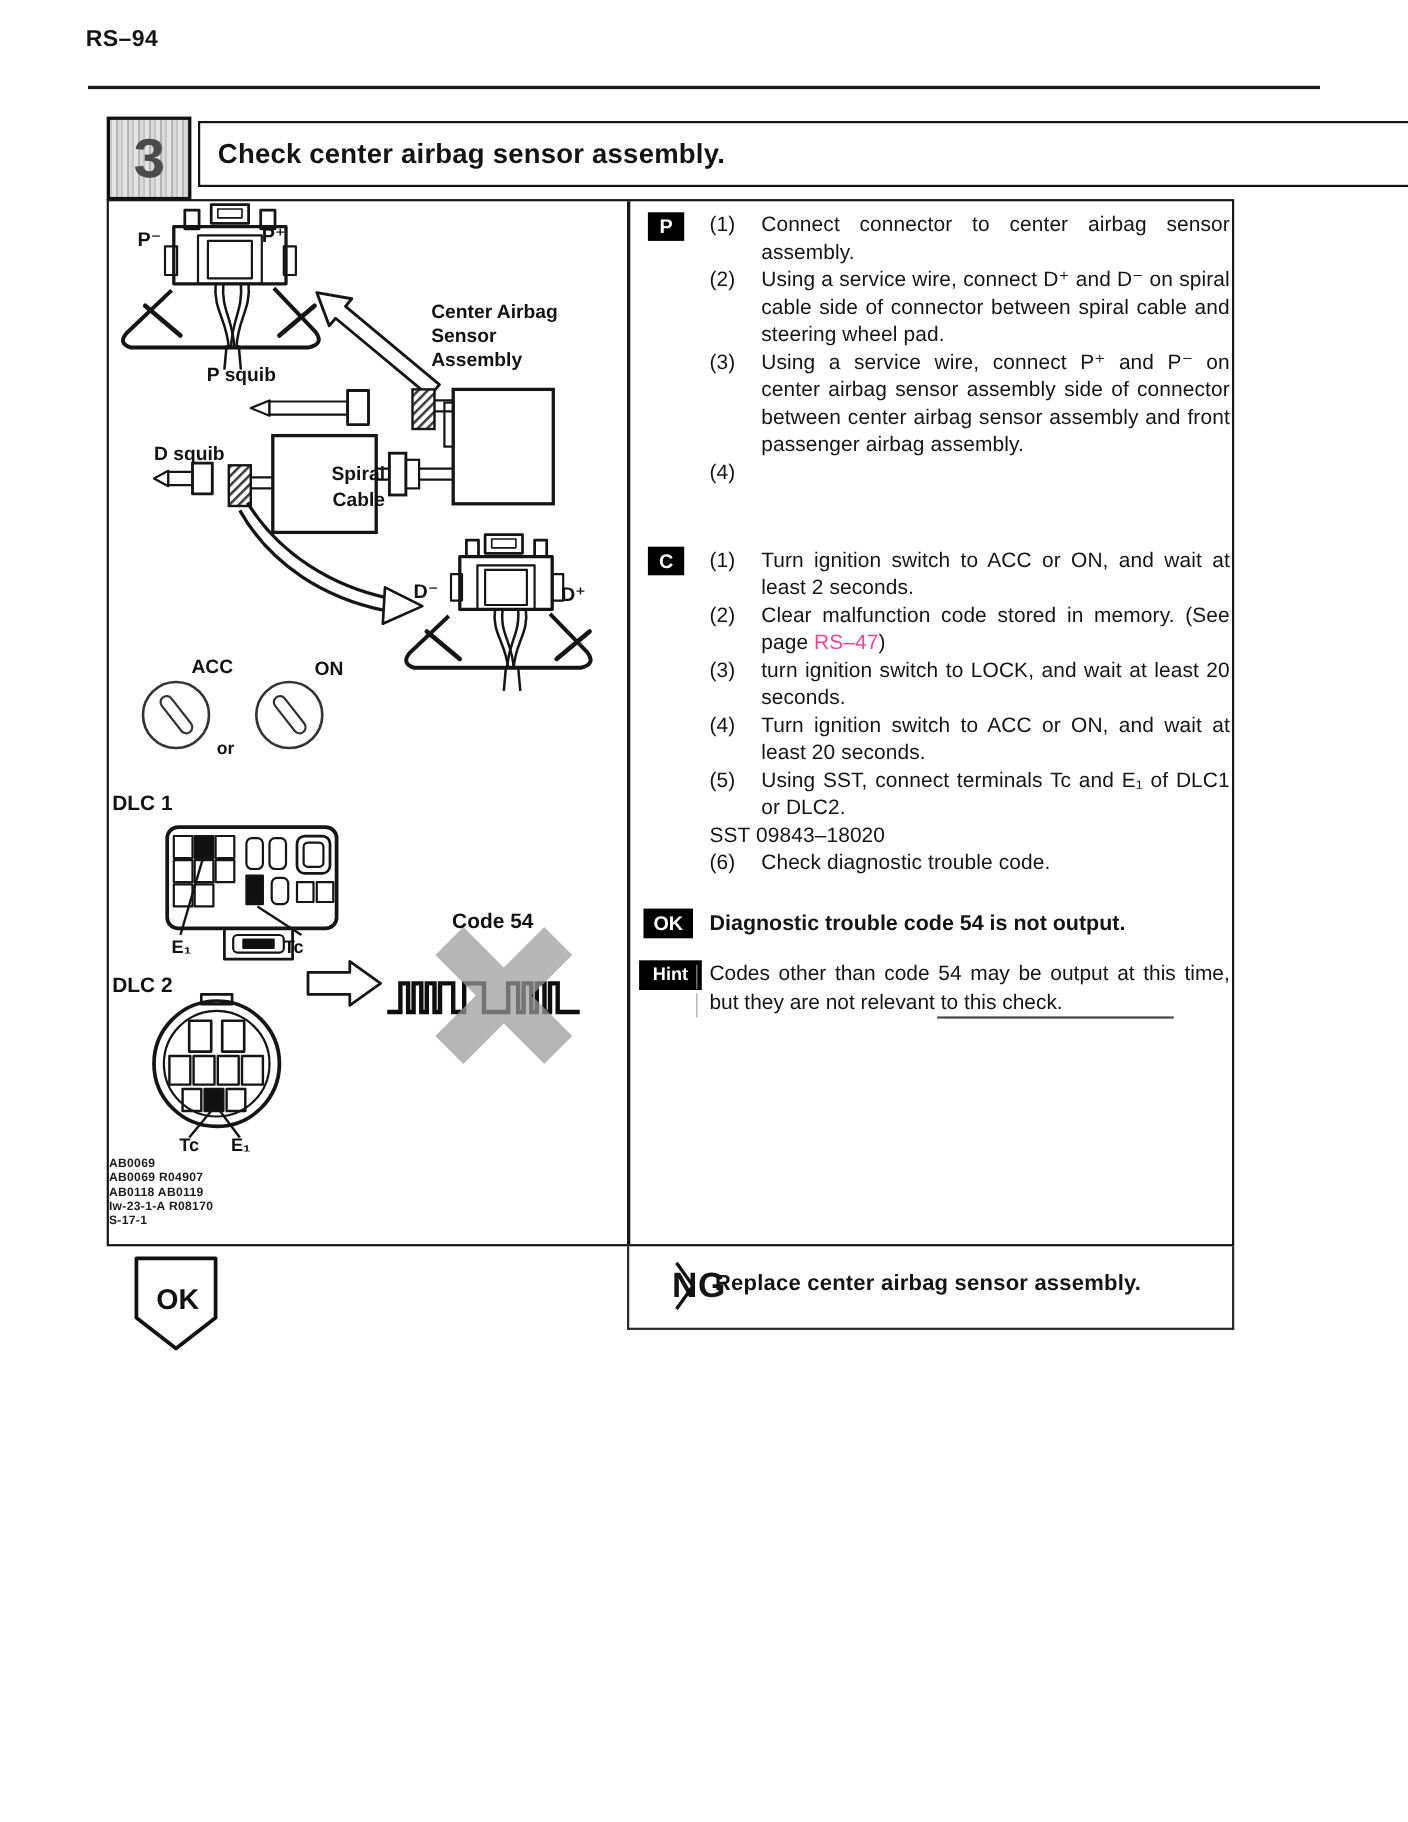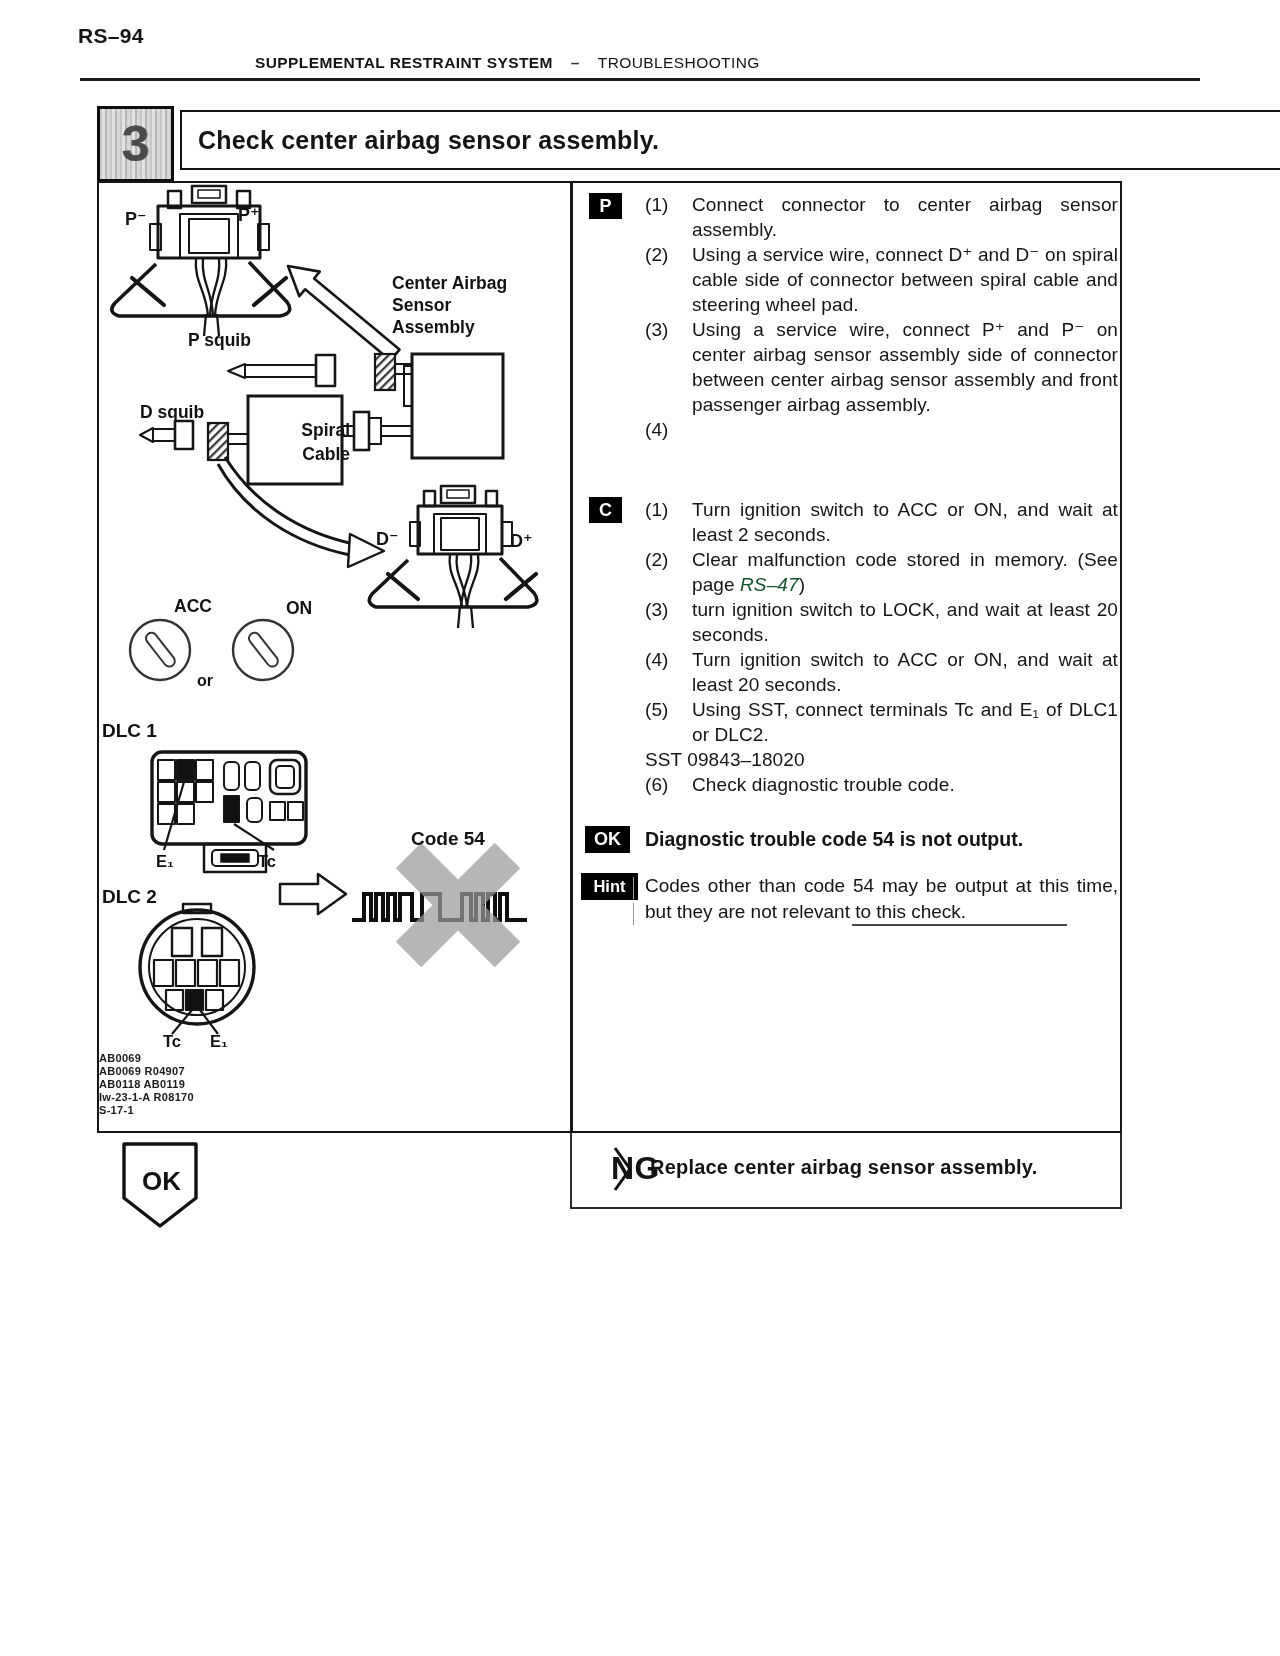--- a/index.html
+++ b/index.html
@@ -28,21 +28,21 @@
   .item{position:relative;padding-left:47px;text-align:justify;}
   .item .num{position:absolute;left:0;top:0;}
   .plain-line{padding-left:0;}
   .badge{position:absolute;background:#000;color:#fff;font-weight:bold;text-align:center;}
   .bP{left:589px;top:193px;width:33px;height:26px;font-size:18px;line-height:26px;}
   .bC{left:589px;top:497px;width:33px;height:26px;font-size:18px;line-height:26px;}
   .bOK{left:585px;top:826px;width:45px;height:27px;font-size:18px;line-height:27px;}
   .bHint{left:581px;top:873px;width:57px;height:27px;font-size:16.5px;line-height:27px;}
   .okline{position:absolute;left:645px;top:826px;width:473px;font-size:19.5px;line-height:26px;font-weight:bold;}
   .hint{position:absolute;left:645px;top:873px;width:473px;font-size:19px;line-height:25.5px;text-align:justify;}
-  .link{color:#14532d;font-style:italic;}
+  .link{color:#ec4899;}
   .artifact-h{position:absolute;height:2px;background:#474747;}
   .artifact-v{position:absolute;width:1px;background:#9a9a9a;}
   
   .lbl{position:absolute;font-weight:bold;color:#121212;white-space:nowrap;}
   .f18{font-size:18px;} .f17{font-size:17.5px;} .f19{font-size:19px;} .f16{font-size:16px;} .f15{font-size:16.5px;}
   .casa{line-height:22px;}
   .spiral{position:absolute;left:248px;top:418px;width:102px;text-align:right;font-weight:bold;
           font-size:17.5px;line-height:24px;}
   .codes{position:absolute;left:99px;top:1052px;font-size:11px;font-weight:bold;line-height:13px;
          letter-spacing:.3px;color:#1b1b1b;}
@@ -52,23 +52,20 @@
   .nglabel{position:absolute;left:566px;top:1150px;font-size:32px;font-weight:bold;letter-spacing:.5px;margin-left:45px;}
   .ngtext{position:absolute;left:650px;top:1156px;font-size:20px;font-weight:bold;letter-spacing:.2px;}
   svg{display:block;}
 </style>
 </head>
 <body>
 
 <div class="page">
 
   <div class="pgcode">RS–94</div>
-  <div class="runhead">
-    <span class="b">SUPPLEMENTAL RESTRAINT SYSTEM</span><span class="dash">–</span><span>TROUBLESHOOTING</span>
-  </div>
   <div class="rule"></div>
 
   <div class="numbadge">
     <span>3</span>
   </div>
   <div class="titlebar">
     <span>Check center airbag sensor assembly.</span>
   </div>
 
   <div class="frame"></div>

